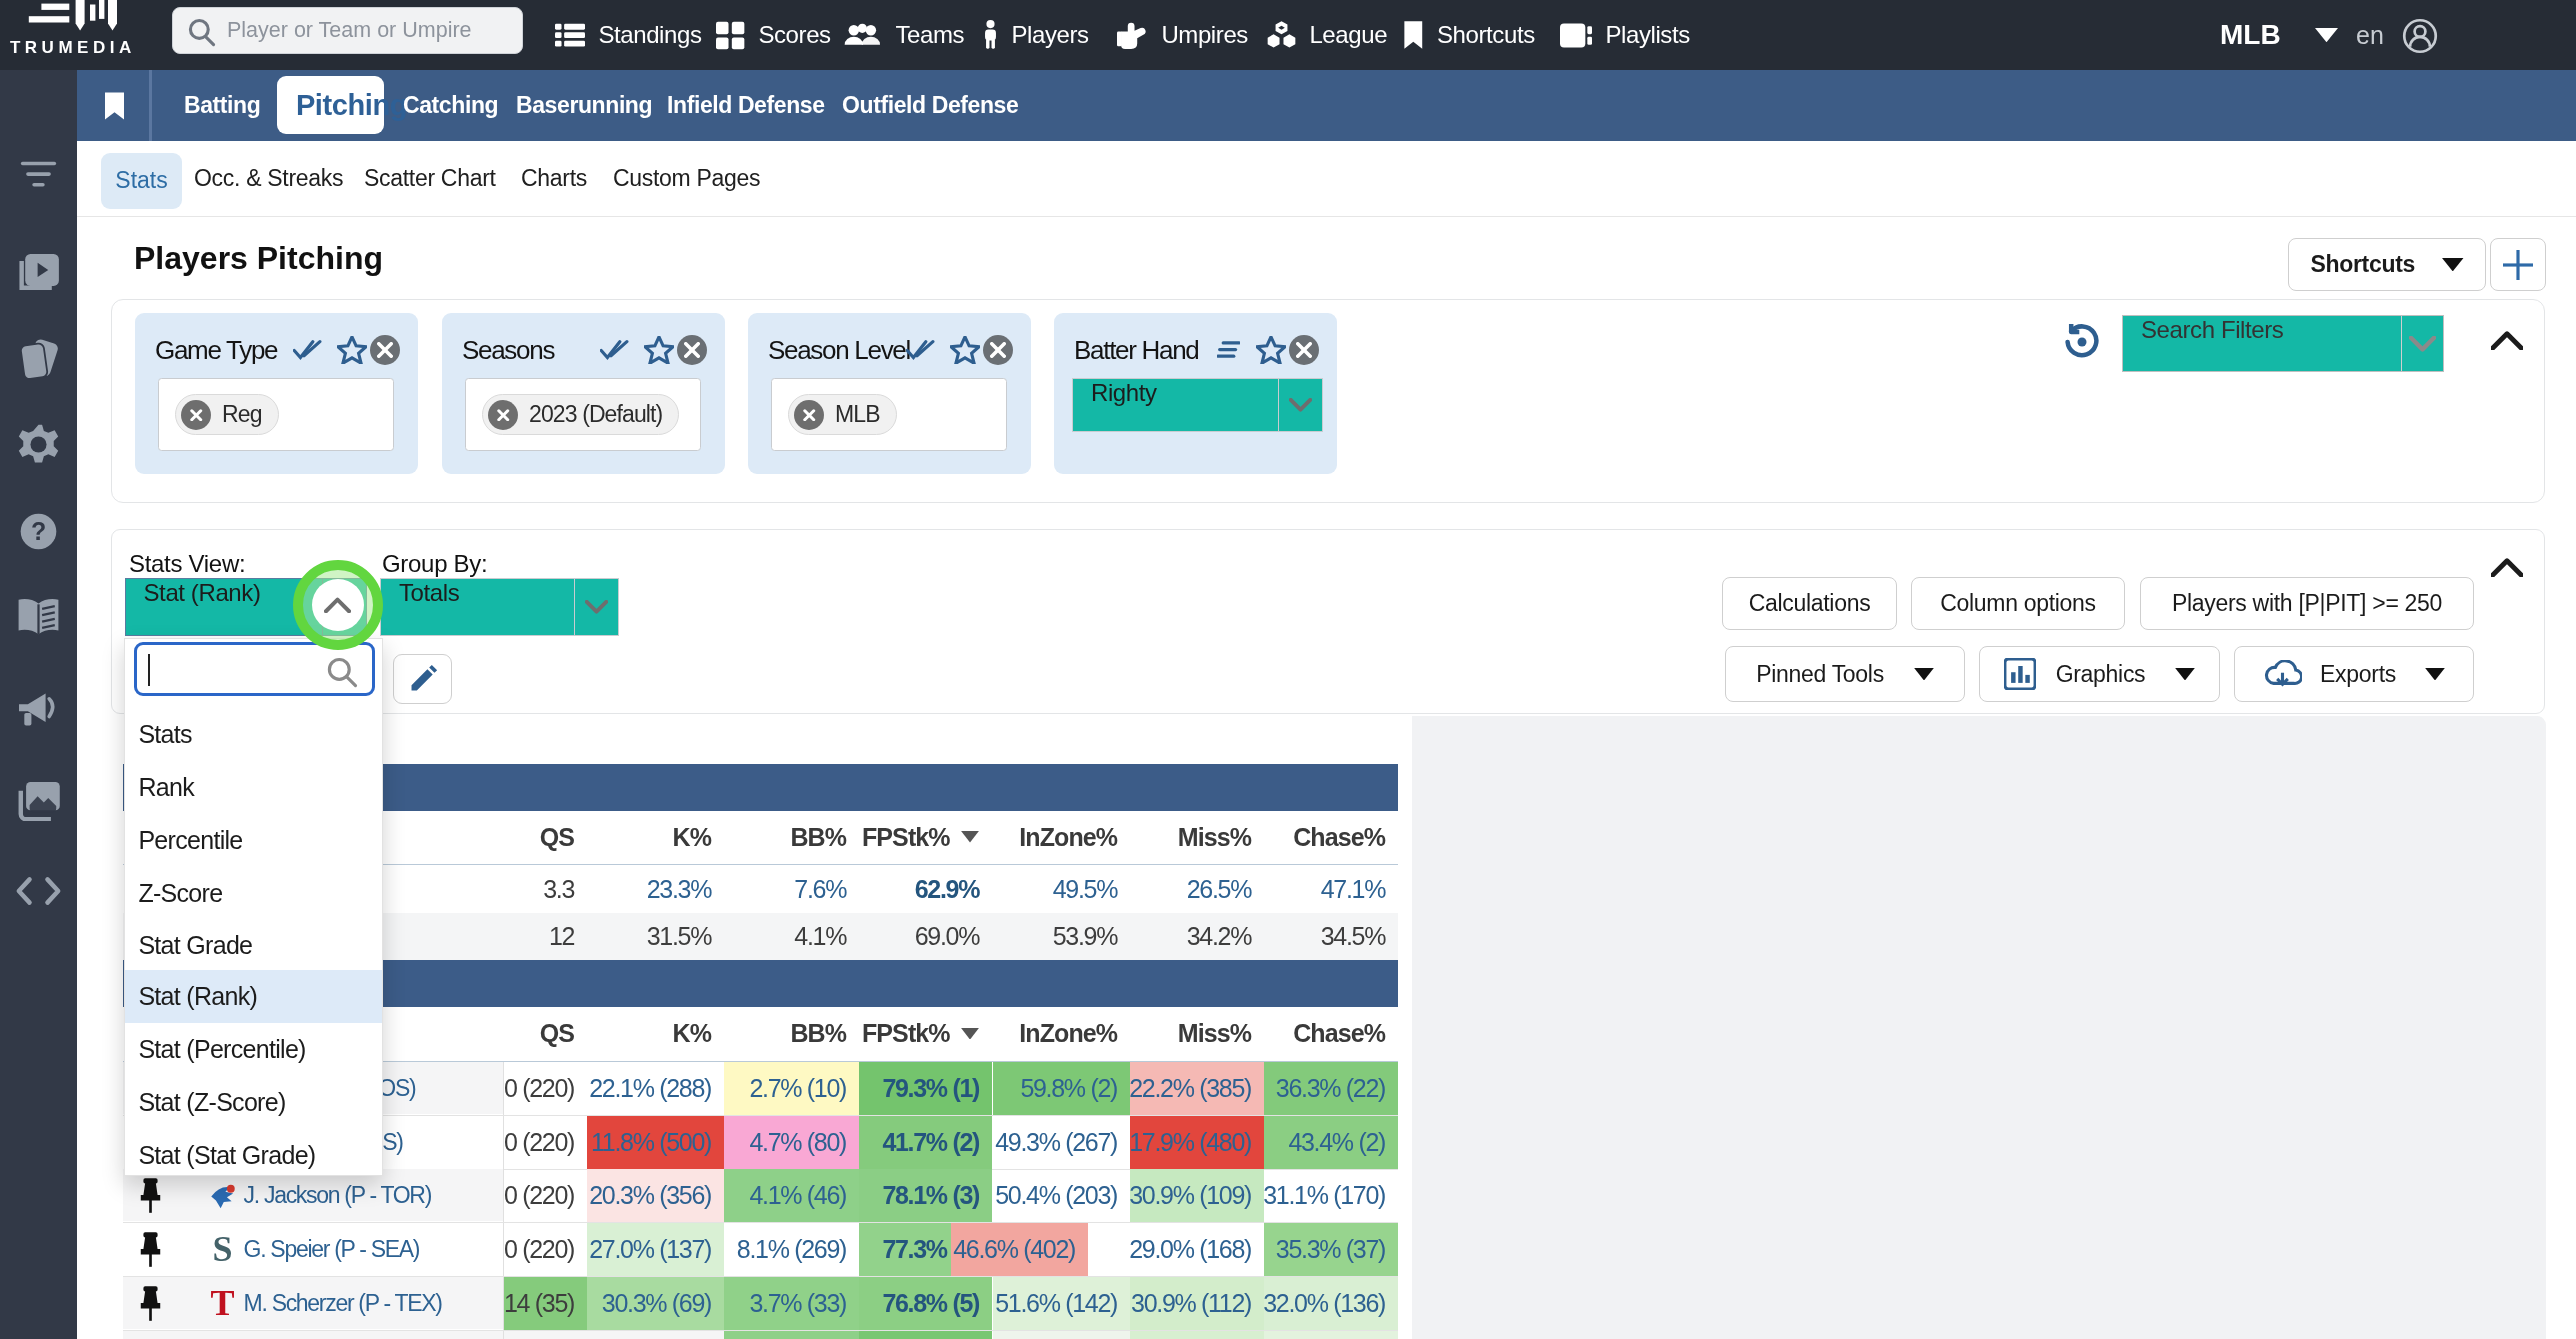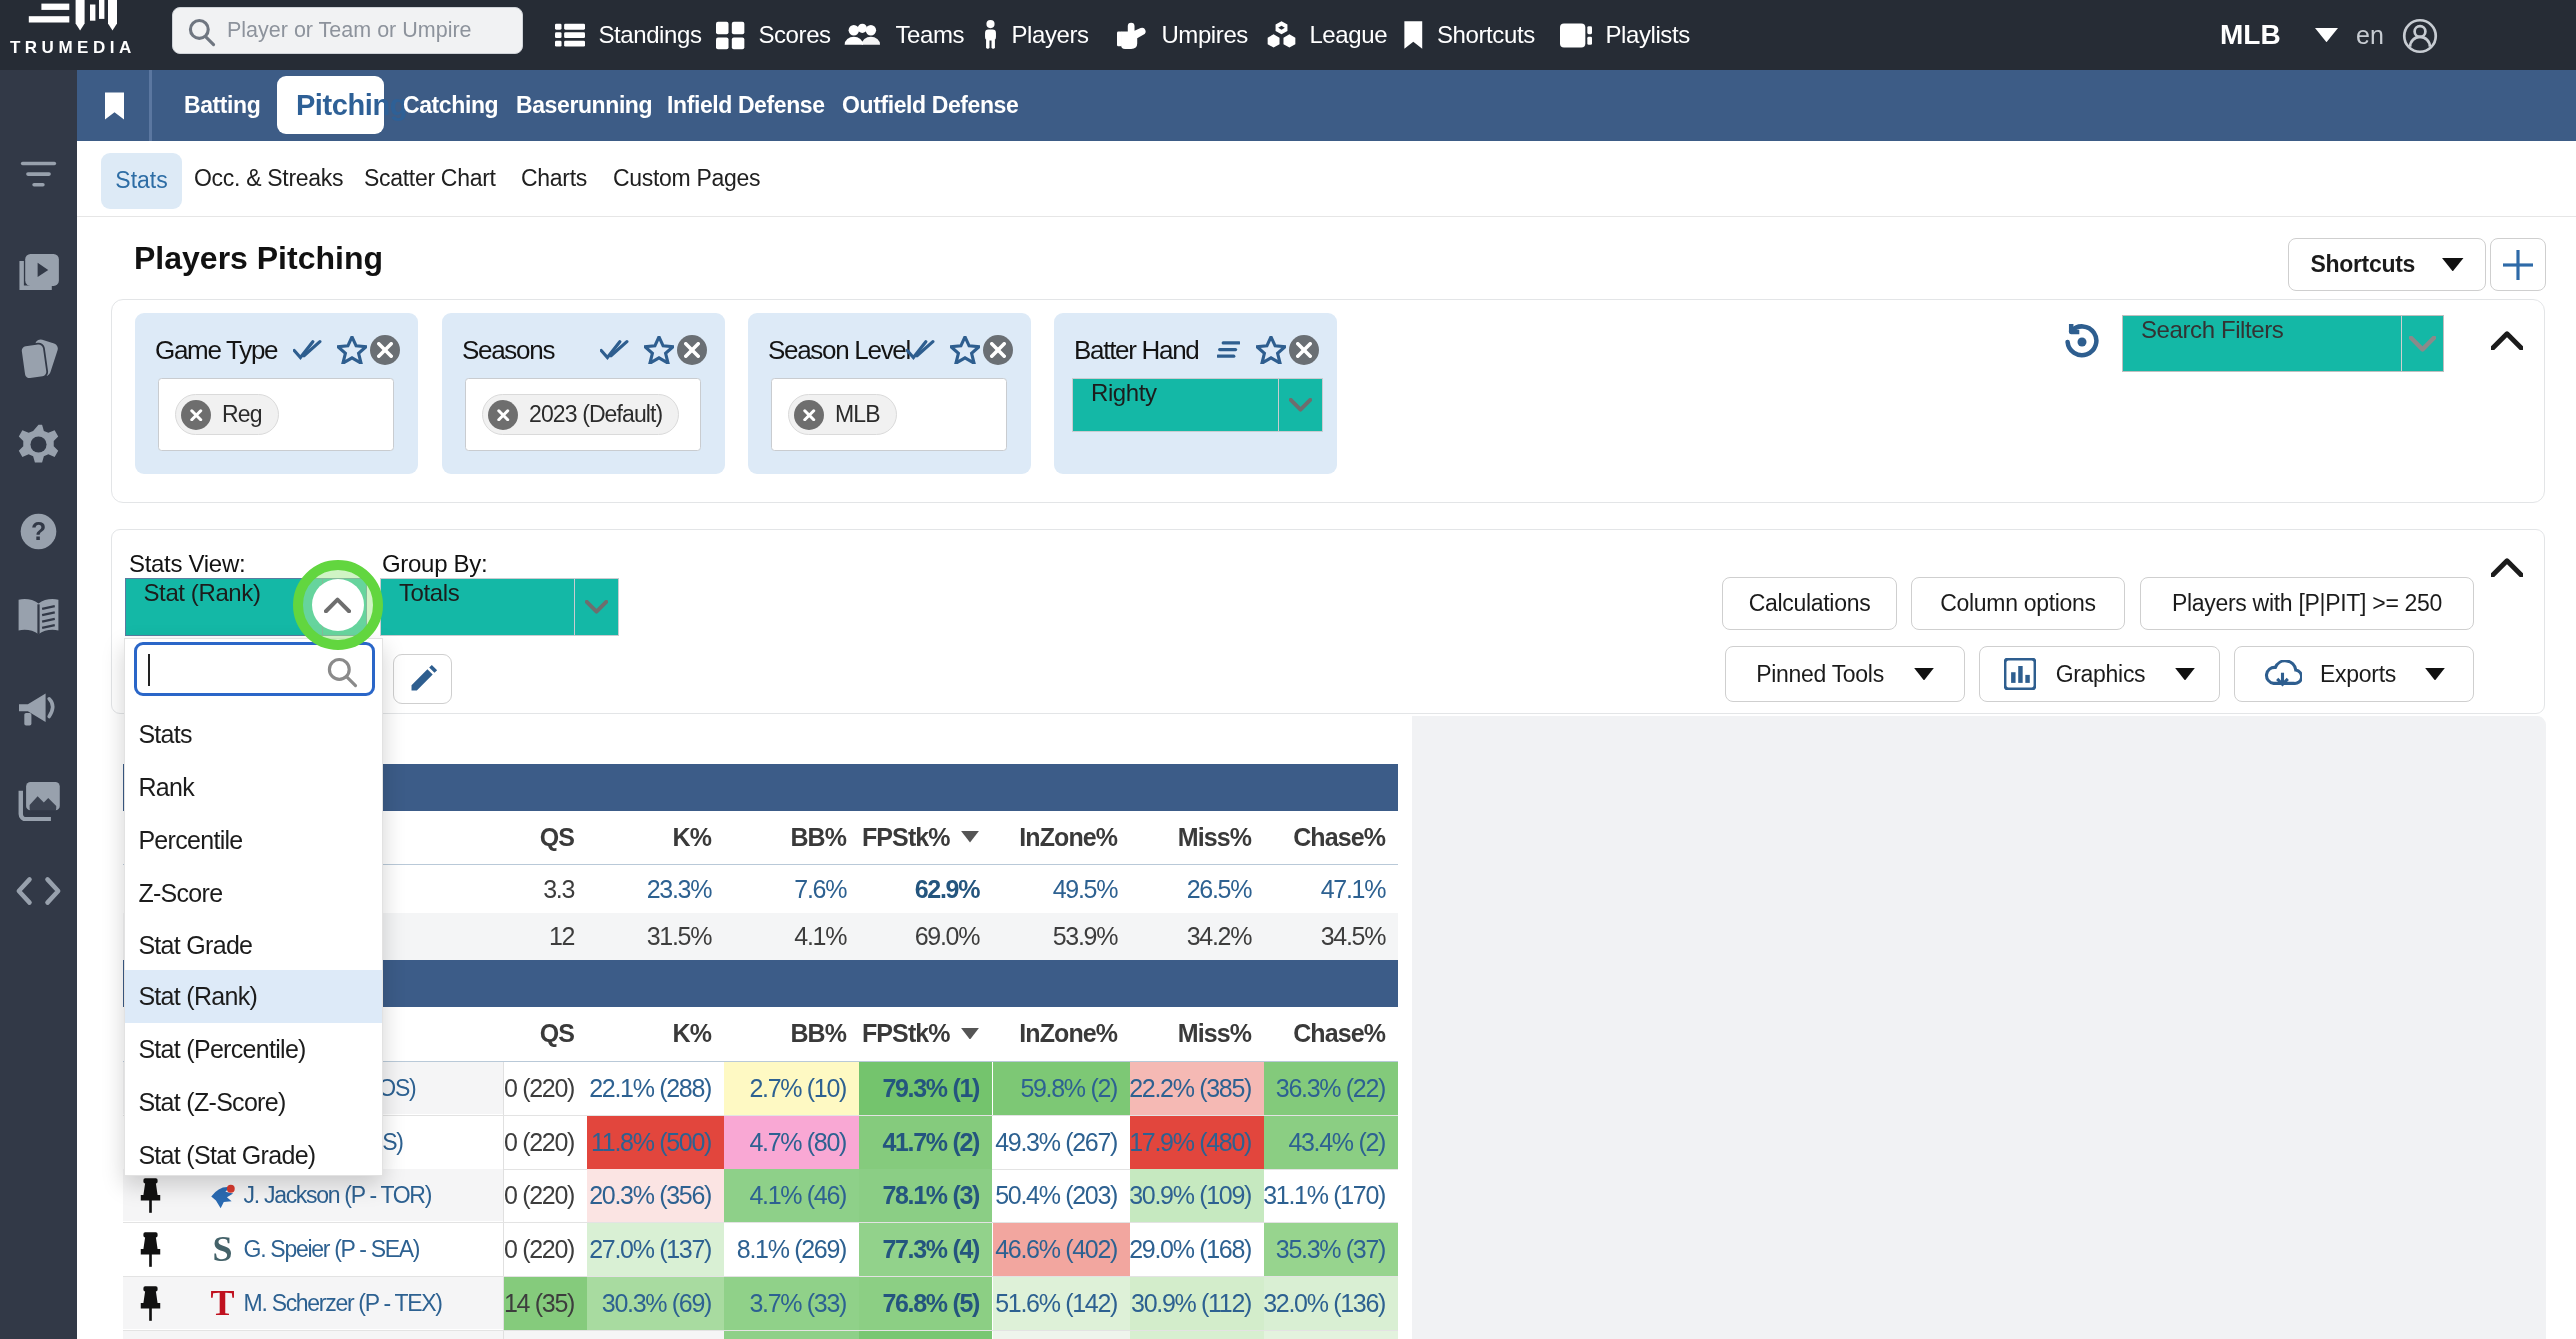--- a/index.html
+++ b/index.html
@@ -649,21 +649,21 @@
               <rect x="11.5" y="24" width="3" height="15"></rect>
             </g>
           </svg>
       <span class="tlogo" style="font-family:'Liberation Serif',serif;font-weight:bold;font-size:36px;color:#446269">S</span>
       <span class="pname">G. Speier (P - SEA)</span>
     </div>
     <div class="cell vqs" style="left:380px;width:84px;border-left:1.8px solid #e0e0e0">0 (220)</div>
     <div class="cell vblue" style="left:464px;width:137px;background:#d9f0d4">27.0% (137)</div>
     <div class="cell vblue" style="left:601px;width:135px">8.1% (269)</div>
     <div class="cell vblue vbold" style="left:736px;width:133px;background:#92d28b">77.3% (4)</div>
-    <div class="cell vblue" style="left:870px;width:137px;background:#f2a69f">46.6% (402)</div>
+    <div class="cell vblue" style="left:828px;width:137px;background:#f2a69f">46.6% (402)</div>
     <div class="cell vblue" style="left:1007px;width:134px">29.0% (168)</div>
     <div class="cell vblue" style="left:1141px;width:134px;background:#97d48e">35.3% (37)</div>
   </div>
   <div class="prow" style="top:560px;">
     <div class="namecell" style="background:#f5f5f6">
       <svg class="pin" width="23" height="36" viewBox="0 0 26 40">
             <g fill="#111">
               <rect x="5" y="0" width="16" height="6" rx="2"></rect>
               <path d="M7 5 h12 l2 14 h3 v6 H2 v-6 h3 z"></path>
               <rect x="11.5" y="24" width="3" height="15"></rect>

